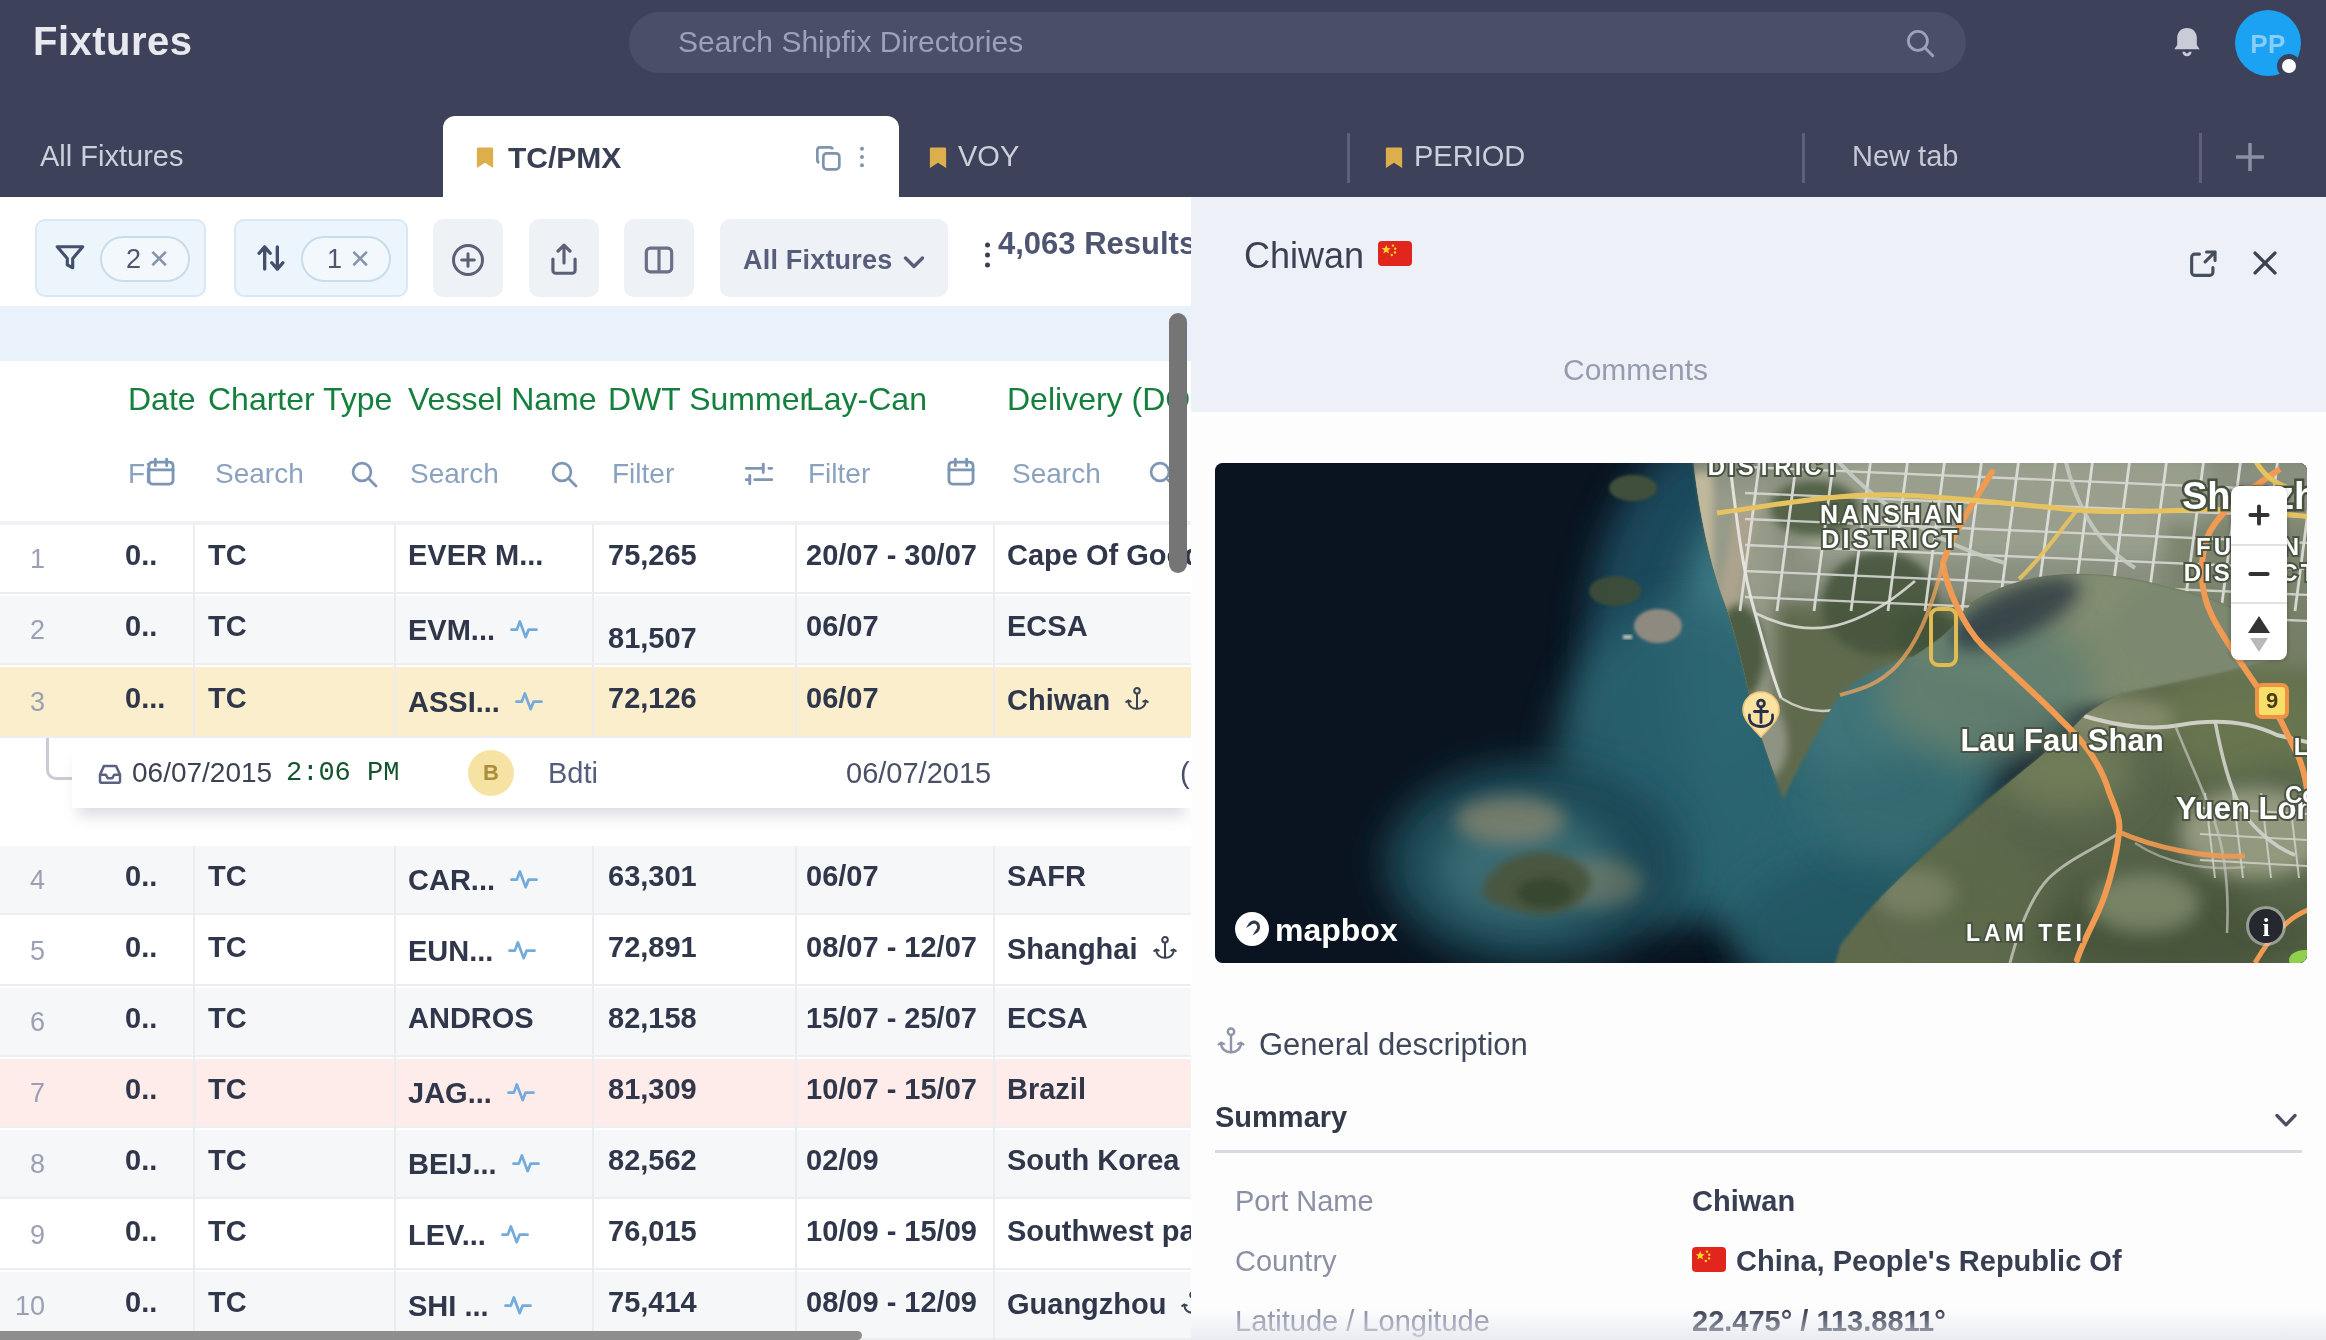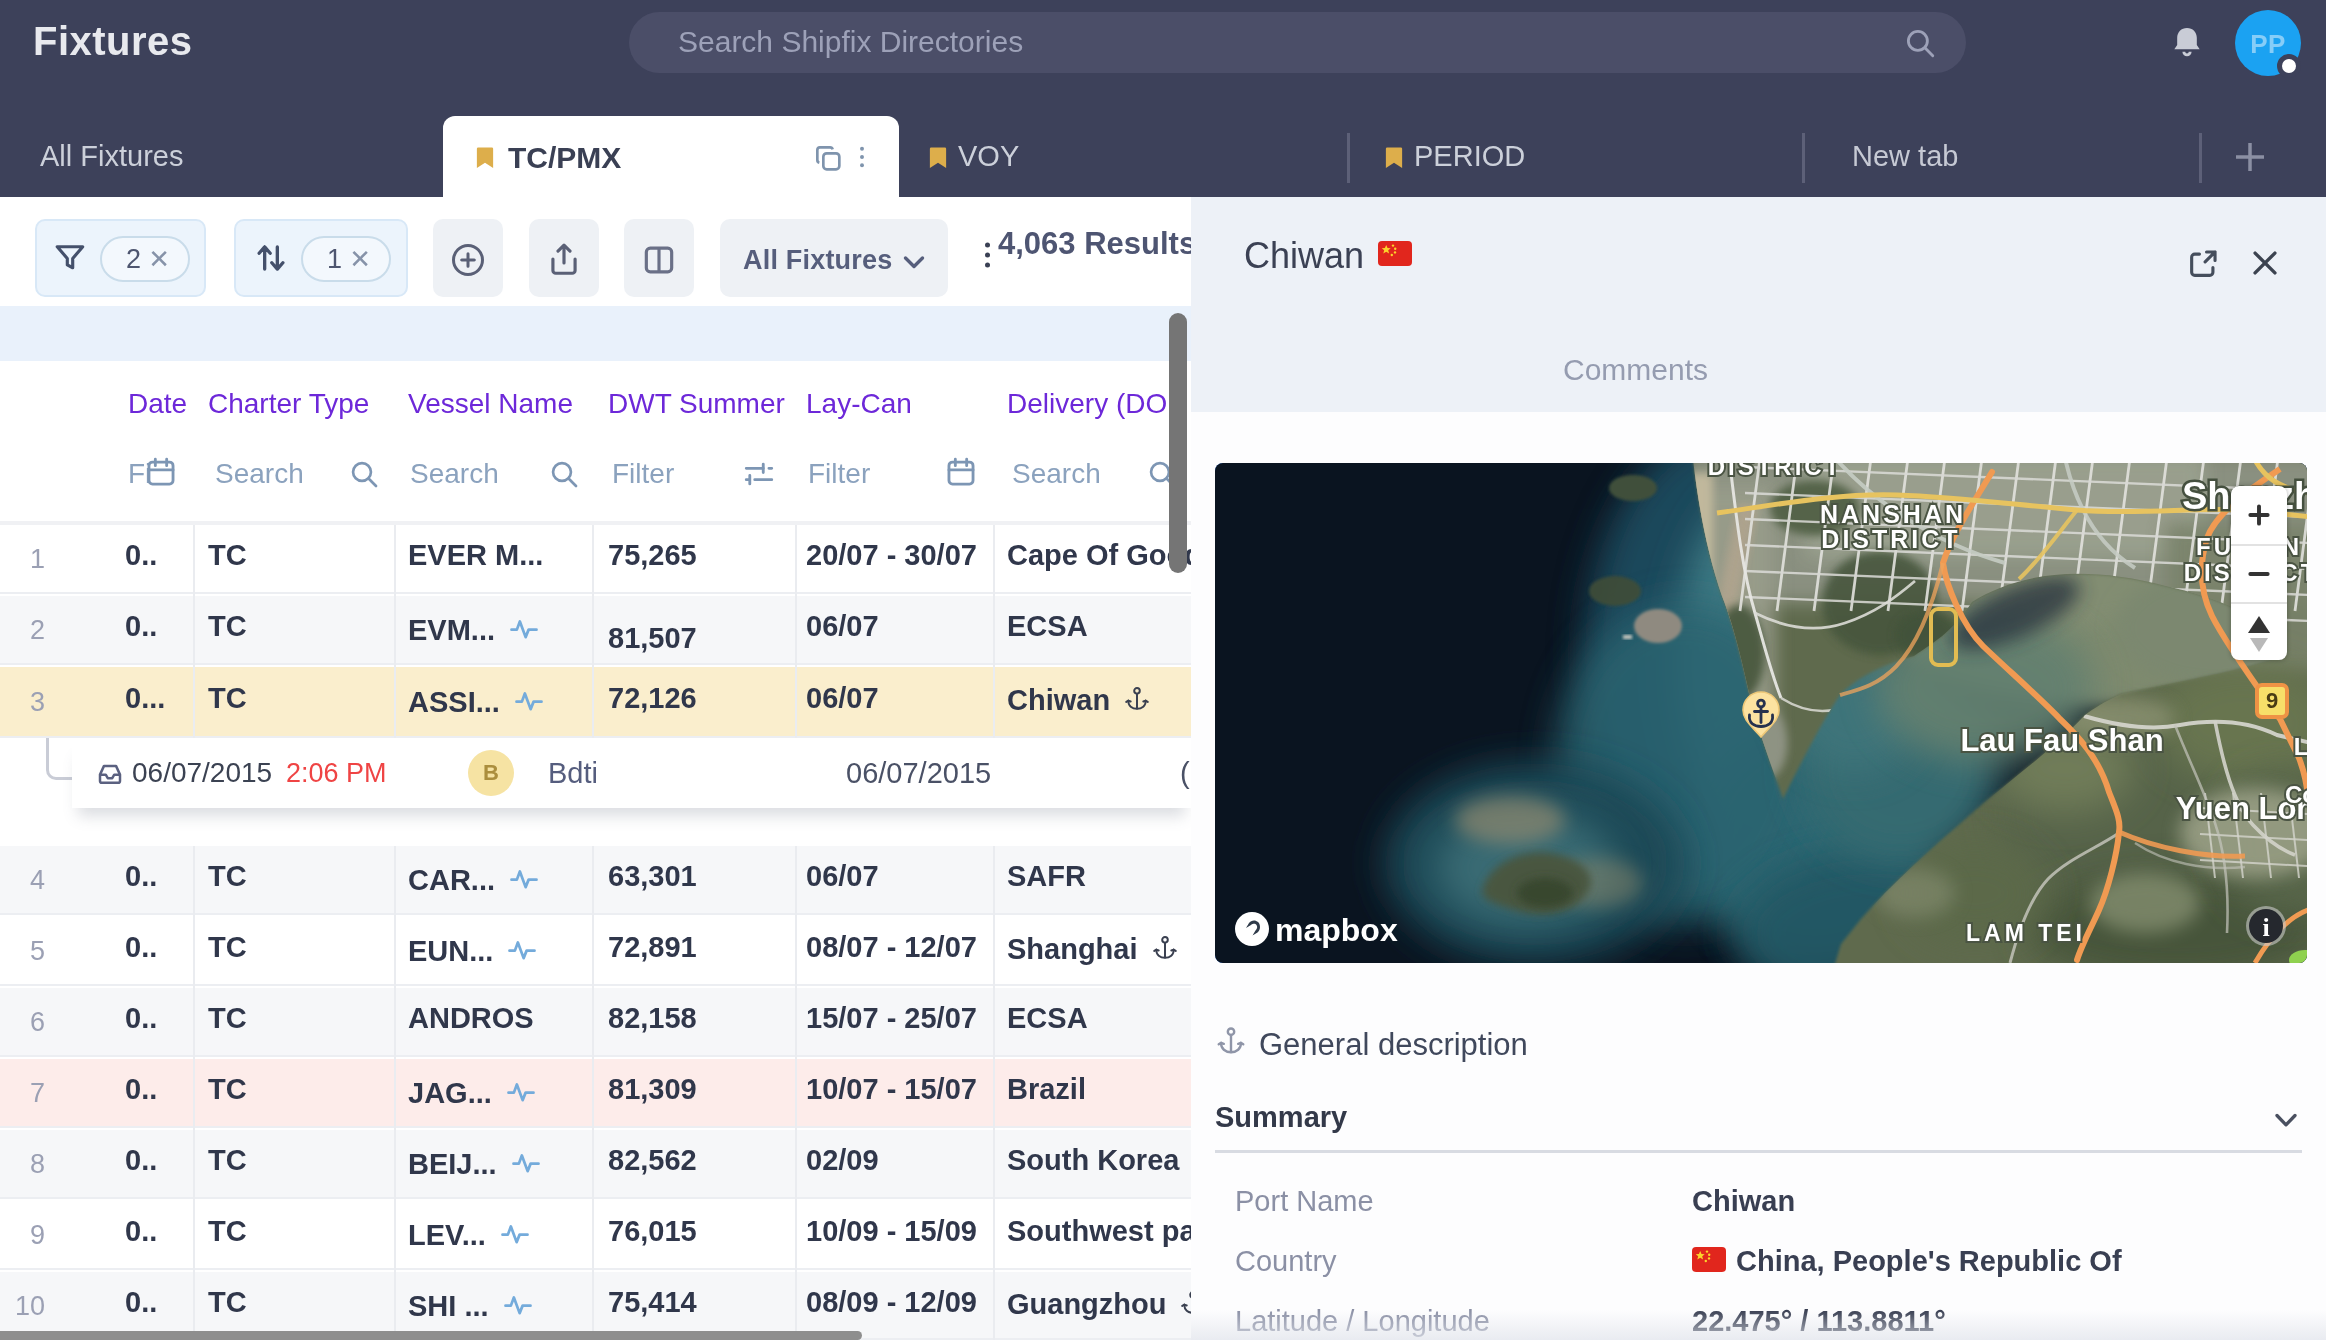--- a/index.html
+++ b/index.html
@@ -21,21 +21,21 @@
 .btn.blue{background:#ecf4fc;border:2px solid #d8e8f7;}
 .btn.gray{background:#eef1f5;}
 .pill{position:absolute;height:46px;border-radius:23px;border:2px solid #c9dcea;background:#f3f8fd;font-size:27px;color:#4e5670;}
 .pill .n{position:absolute;left:24px;top:6px;}
 .pill .x{position:absolute;right:18px;top:6px;color:#8693a9;font-size:26px;}
 .ddtxt{position:absolute;font-size:27px;font-weight:bold;color:#565e7c;letter-spacing:0.2px;}
 .results{position:absolute;left:998px;top:226px;font-size:31px;font-weight:bold;color:#4e5572;}
 .band{position:absolute;left:0;top:306px;width:1191px;height:55px;background:#e9f1fb;}
 .thead{position:absolute;left:0;top:361px;width:1191px;height:160px;background:#fff;}
 .theadline{position:absolute;left:0;top:521px;width:1191px;height:4px;background:#f0f1f4;}
-.cht{position:absolute;top:27px;font-size:28px;color:#6d28d9;white-space:nowrap;}
+.cht{position:absolute;top:20px;font-size:32px;color:#15803d;white-space:nowrap;}
 .fph{position:absolute;top:97px;font-size:28px;color:#8ba2be;white-space:nowrap;}
 .rows{position:absolute;left:0;top:525px;width:1191px;height:815px;background:#fff;overflow:hidden;}
 .row{position:absolute;left:0;width:1191px;border-bottom:2px solid #eceef2;}
 .row .num{position:absolute;left:0;width:45px;font-size:27px;color:#9ba0b4;text-align:right;}
 .cell{position:absolute;font-size:29px;font-weight:bold;color:#30374b;white-space:nowrap;}
 .vline{position:absolute;width:2px;background:#eaecf0;}
 .subcard{position:absolute;left:72px;top:213px;width:1119px;height:70px;background:#fff;overflow:hidden;
 box-shadow:0 14px 14px -6px rgba(90,98,120,0.22);}
 .conn{position:absolute;left:46px;top:213px;width:26px;height:42px;border-left:3px solid #c9ccd6;border-bottom:3px solid #c9ccd6;border-bottom-left-radius:10px;}
 .vsb{position:absolute;left:1169px;top:313px;width:18px;height:260px;border-radius:9px;background:#757575;}
@@ -326,21 +326,21 @@
 <div class="vline" style="left:795px;top:321px;height:494px;"></div>
 <div class="vline" style="left:993px;top:0;height:213px;"></div>
 <div class="vline" style="left:993px;top:321px;height:494px;"></div>
 <div class="conn"></div>
 <div class="subcard">
 <svg style="position:absolute;left:22px;top:21px;" width="32" height="30" viewBox="0 0 24 24" fill="none">
         <path d="M4 12.5L7.2 5.5h9.6l3.2 7v5a1.5 1.5 0 0 1-1.5 1.5H5.5A1.5 1.5 0 0 1 4 17.5z" stroke="#5b6180" stroke-width="2" stroke-linejoin="round"></path>
         <path d="M4 12.5h4.6l1.6 2.8h3.6l1.6-2.8H20" stroke="#5b6180" stroke-width="2" stroke-linejoin="round"></path>
       </svg>
 <span style="position:absolute;left:60px;top:19px;font-size:28px;color:#3b4252;">06/07/2015</span>
-<span style="position:absolute;left:214px;top:20px;font-size:27px;color:#ef4444;">2:06 PM</span>
+<span style="position:absolute;left:214px;top:20px;font-size:27px;color:#14532d;font-family:Liberation Mono, monospace;">2:06 PM</span>
 <div style="position:absolute;left:396px;top:12px;width:46px;height:46px;border-radius:50%;background:#f6e3a3;text-align:center;line-height:46px;font-size:22px;font-weight:bold;color:#ab8e3d;">B</div>
 <span style="position:absolute;left:476px;top:19px;font-size:29px;color:#555d7e;">Bdti</span>
 <span style="position:absolute;left:774px;top:19px;font-size:29px;color:#4a5166;">06/07/2015</span>
 <span style="position:absolute;left:1108px;top:19px;font-size:29px;color:#4a5166;">(Chiwan</span>
 </div>
 </div>
 <div class="vsb"></div>
 <div class="hsb"></div>
 <div class="panel">
 <div class="ptitle">Chiwan</div>

